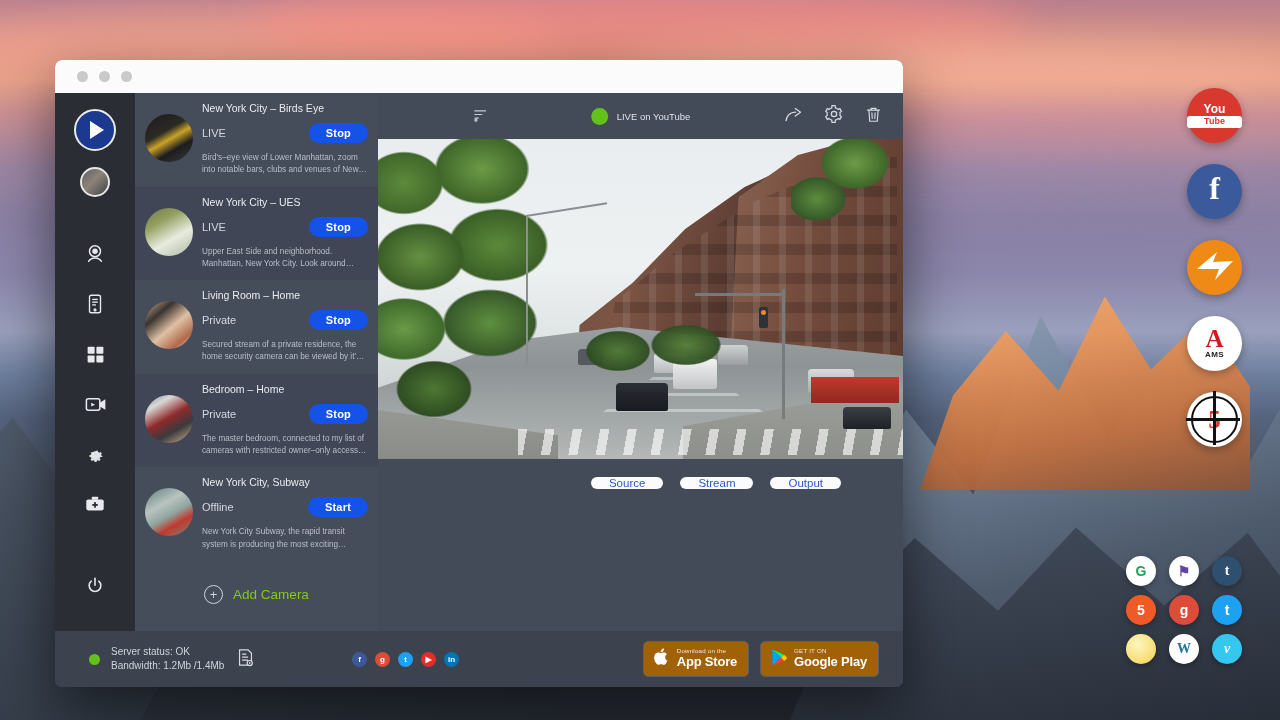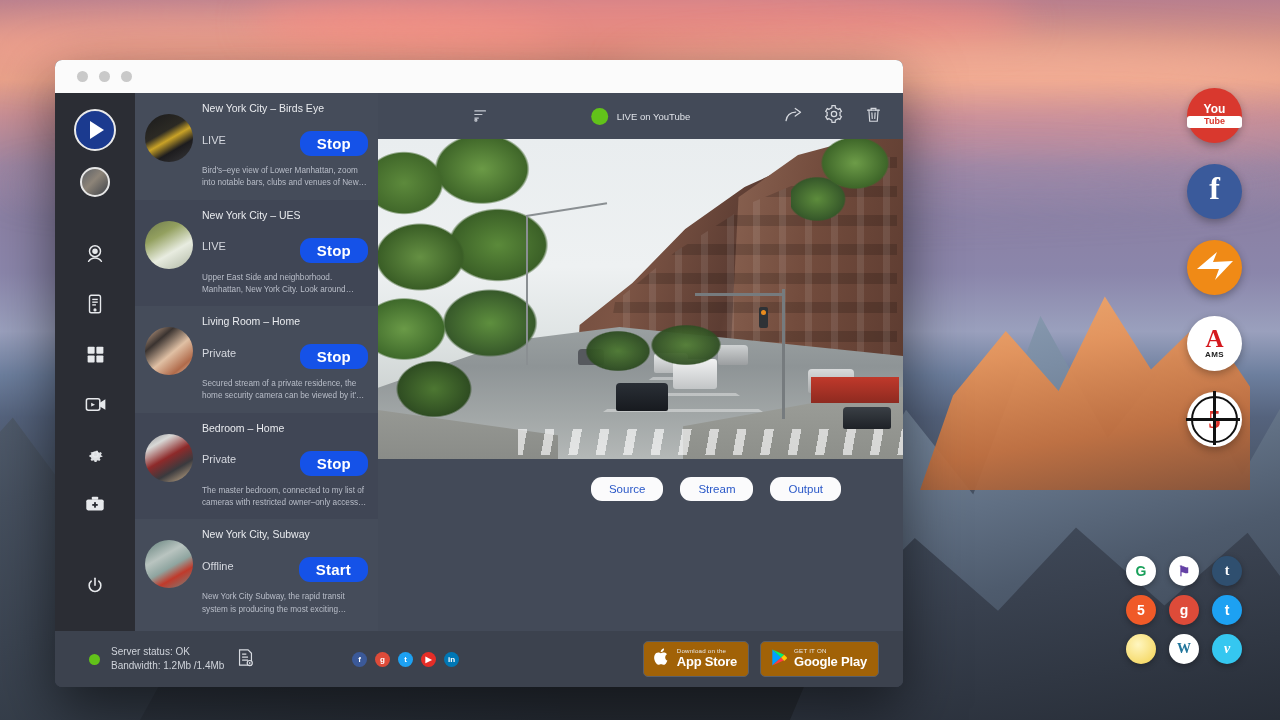--- a/index.html
+++ b/index.html
@@ -123,24 +123,23 @@
     margin-top:12px; margin-right:9px; overflow:hidden;
   }
   .cam-body { flex:1; min-width:0; }
   .cam-title {
     font-size:10.5px; color:#e9ebef; margin-bottom:9px; white-space:nowrap;
     overflow:hidden; text-overflow:ellipsis;
   }
   .cam-midrow { display:flex; align-items:center; justify-content:space-between; margin-bottom:9px; }
   .cam-status { font-size:11px; color:#d5d8df; }
   .cam-btn {
-    font-size:15px; font-weight:bold; color:#ffffff; background:#1552e8;
+    font-size:11px; font-weight:bold; color:#ffffff; background:#1552e8;
     border:none; border-radius:11px; padding:4px 17px; cursor:pointer;
     letter-spacing:.2px;
-    margin-top:8px;
   }
   .cam-desc {
     font-size:8.2px; line-height:1.5; color:#b9bec9;
     display:-webkit-box; -webkit-line-clamp:2; -webkit-box-orient:vertical; overflow:hidden;
   }
   #add-camera {
     display:flex; align-items:center; justify-content:center; gap:10px;
     padding:24px 0 10px 0; cursor:pointer;
   }
   #add-camera .plus {
@@ -274,21 +273,21 @@
     background:#8a8f92; transform-origin:left; transform:rotate(-9deg);
   }
   .vp-pole-r { position:absolute; right:118px; top:150px; width:3px; height:130px; background:#767b7e; }
   .vp-pole-r:before { content:''; position:absolute; top:4px; right:0; width:90px; height:3px; background:#767b7e; }
   .vp-signal { position:absolute; right:135px; top:168px; width:9px; height:21px; background:#2e3236; border-radius:2px; }
   .vp-signal:after { content:''; position:absolute; top:3px; left:2px; width:5px; height:5px; border-radius:50%; background:#e88b1e; }
 
   #tabs-row { display:flex; justify-content:flex-end; gap:17px; padding:18px 62px 0 0; }
   .tab-pill {
     background:#fbfbfc; color:#2a58c8; border:none; border-radius:11px;
-    font-size:11.5px; padding:6px 18px; cursor:pointer; font-family:inherit;
+    font-size:11.5px; padding:0 18px; cursor:pointer; font-family:inherit;
   }
 
   #info-table { padding:28px 0 0 76px; }
   .info-row { display:flex; margin-bottom:24px; align-items:baseline; }
   .info-label { width:152px; flex:0 0 152px; font-size:12.5px; color:#f0f2f5; }
   .info-value { font-size:12.5px; color:#c0c5cf; }
 
   
   #statusbar {
     height:56px; flex:0 0 56px; background:#3c424e;

